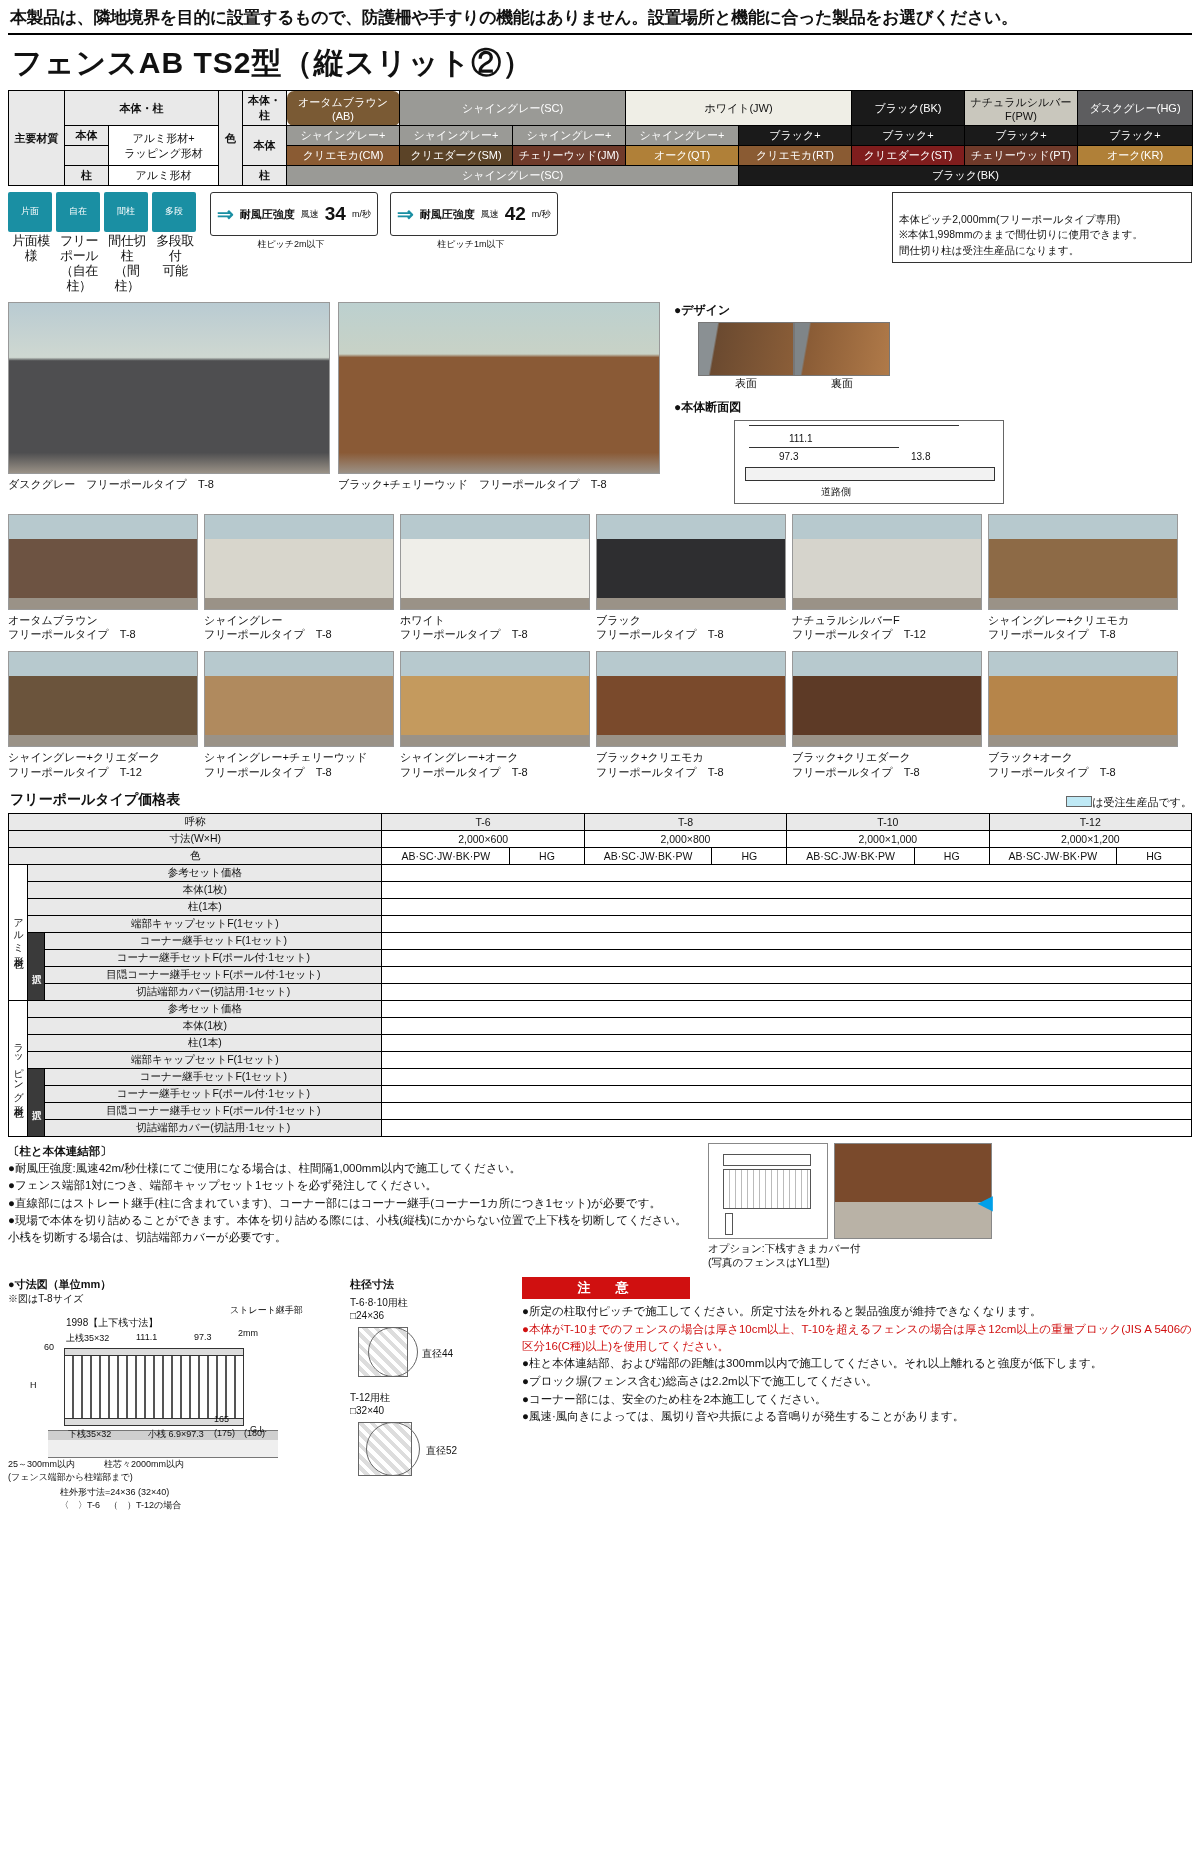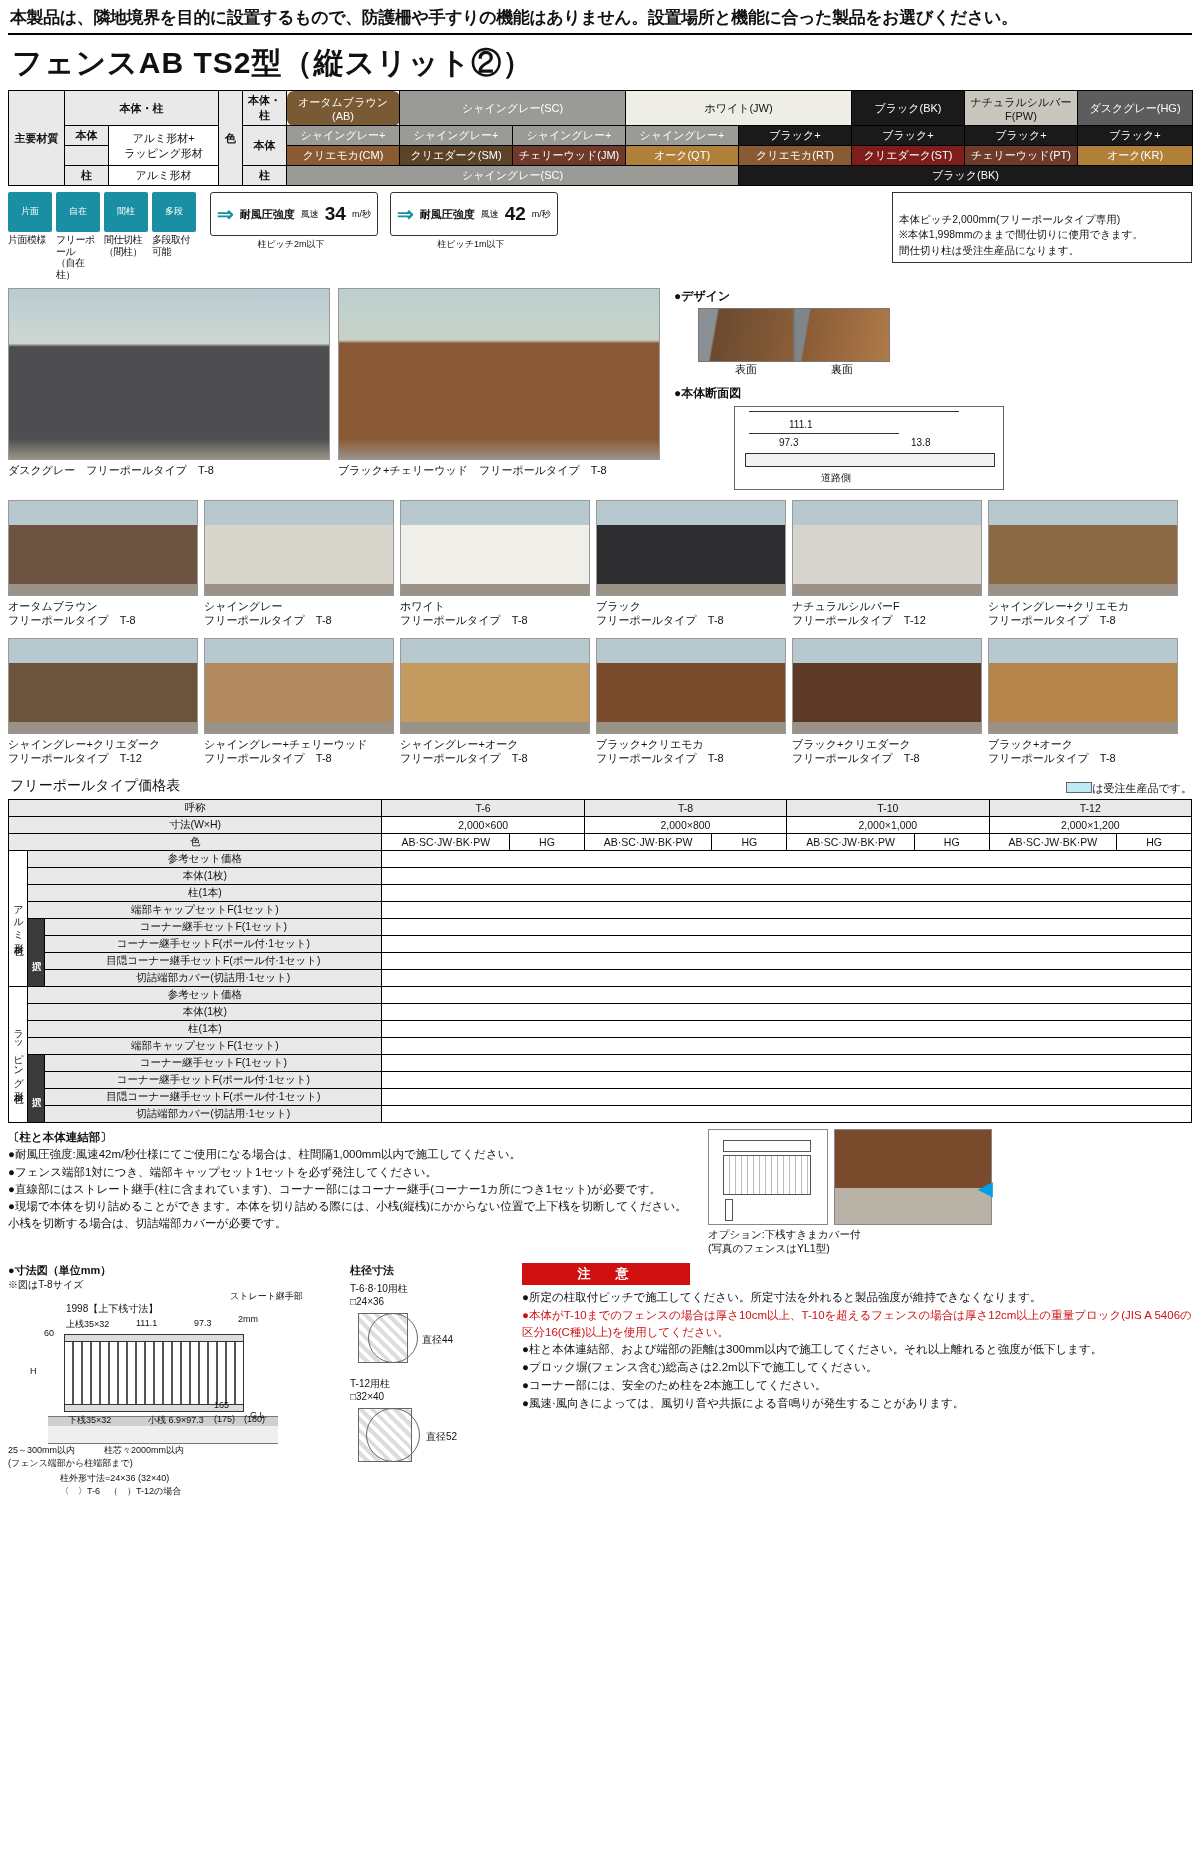--- a/index.html
+++ b/index.html
@@ -40,27 +40,27 @@
   .c-rt { background:#8a5b33; color:#fff; }
   .c-st { background:#7f1d1d; color:#fff; }
   .c-pt { background:#6f3a2a; color:#fff; }
   .c-kr { background:#b08038; color:#fff; }
   .c-sc2 { background:#9a9a96; color:#fff; }
   .c-bk2 { background:#1a1a1a; color:#fff; }
 
   
   .iconrow { display:flex; align-items:flex-start; margin-top:6px; gap:6px; }
   .ic-group { display:flex; gap:2px; }
-  .ic { width:46px; }
+  .ic { width:46px; text-align:center; }
   .ic .box {
     width:44px; height:40px; background:#1a8fa3; color:#fff;
     display:flex; align-items:center; justify-content:center;
     font-size:9px; line-height:1.1; border-radius:2px;
   }
-  .ic .cap { font-size:10px; line-height:1.15; margin-top:2px; letter-spacing:-0.5px;}
+  .ic .cap { font-size:13px; line-height:1.15; margin-top:2px; letter-spacing:-0.5px;}
   .wind {
     border:1px solid #333; border-radius:3px; padding:3px 6px;
     display:flex; align-items:center; gap:6px; margin-left:6px; height:44px;
   }
   .wind .arrow { color:#1a8fa3; font-size:20px; font-weight:bold; line-height:1; }
   .wind .wtxt { font-size:11px; font-weight:bold; }
   .wind .big { font-size:19px; font-weight:bold; }
   .wind .small { font-size:9px; }
   .pitchcap { font-size:9px; text-align:center; margin-top:2px; }
 
@@ -81,21 +81,21 @@
   .design-row { display:flex; margin-left:24px; }
   .design-item { text-align:center; font-size:11px; }
 
   .dim-box { border:1px solid #666; width:270px; height:84px; position:relative; margin-top:4px; margin-left:60px; background:#fff; }
 
   .grid6 { display:flex; gap:6px; margin-top:10px; }
   .ph-s { width:190px; }
   .ph-s .img { width:190px; height:96px; border:1px solid #999; }
 
   
-  .sec-title { font-size:14px; font-weight:normal; margin:12px 0 4px 2px; }
+  .sec-title { font-size:14px; font-weight:bold; margin:12px 0 4px 2px; }
   .legend { float:right; font-size:11px; margin-top:-18px; }
   .swatch { display:inline-block; width:26px; height:11px; background:#bfe9f5; border:1px solid #666; vertical-align:-1px; }
   .price { width:1184px; table-layout:fixed; font-size:10.5px; }
   .price td, .price th { border:1px solid #000; padding:1px 2px; text-align:center; font-weight:normal; height:17px; }
   .price .grayhd { background:#e9e9e9; }
   .price .vertlbl {
     writing-mode:vertical-rl; text-orientation:upright;
     width:16px; letter-spacing:1px; font-size:10px; background:#fff;
   }
   .price .selsel { writing-mode:vertical-rl; text-orientation:upright; width:14px; background:#3a3a3a; color:#fff; font-size:10px; }

